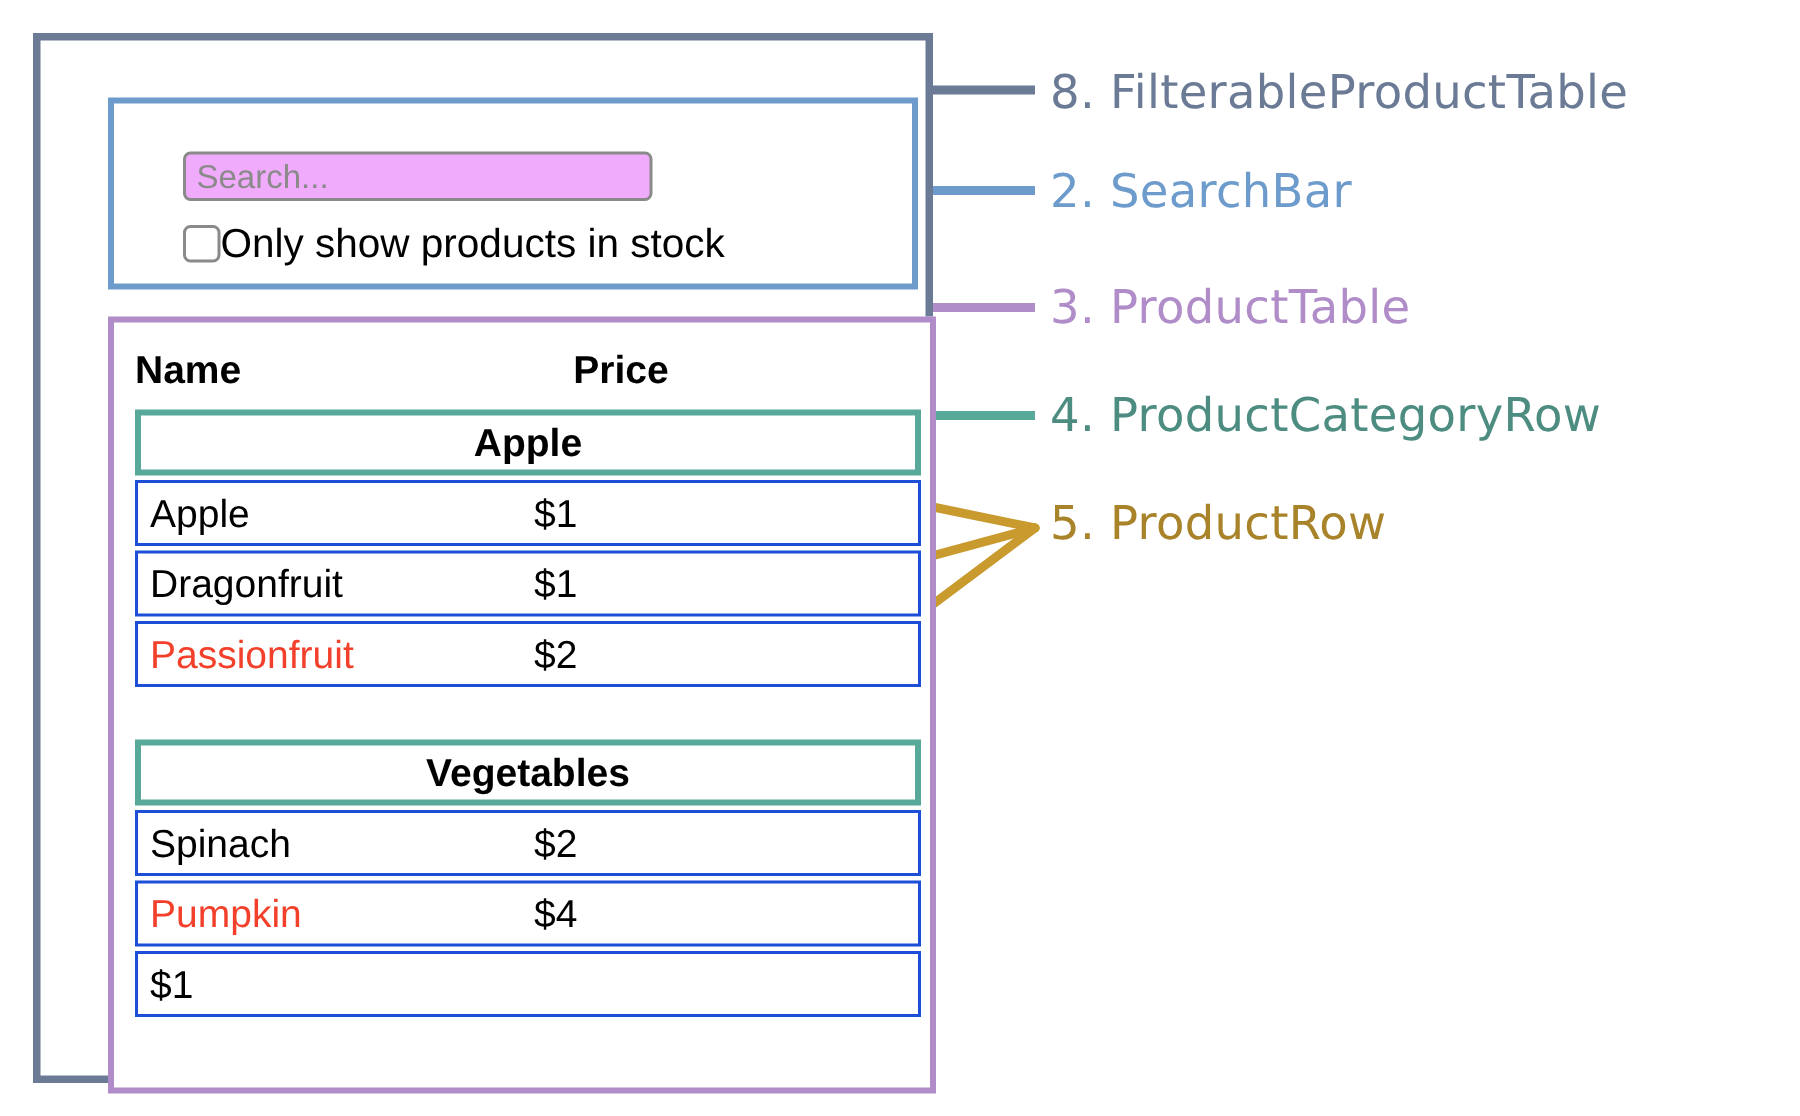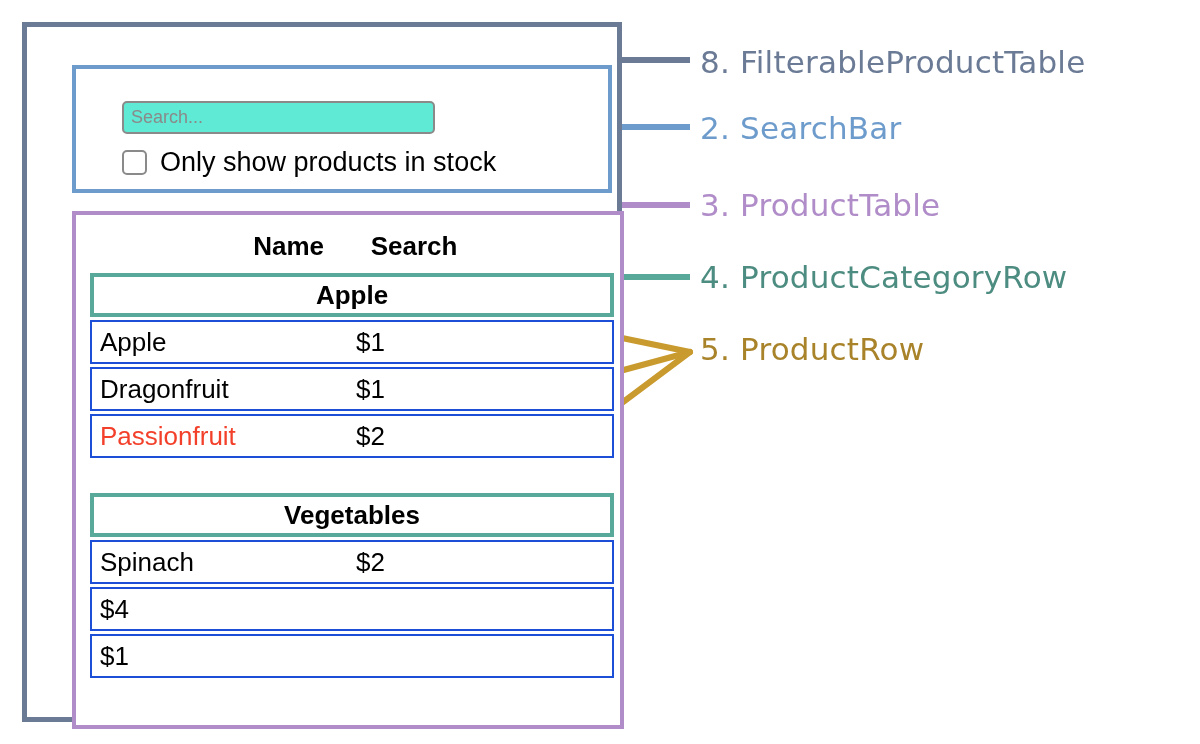--- a/index.html
+++ b/index.html
@@ -69,39 +69,38 @@
   
   #search-input {
     position: absolute;
     left: 46px;
     top: 32px;
     width: 313px;
     height: 33px;
     box-sizing: border-box;
     border: 2px solid #8a8a8a;
     border-radius: 5px;
-    background: #5eead4;
+    background: #f0abfc;
     font-family: "Liberation Sans", sans-serif;
-    font-size: 18px;
+    font-size: 22px;
     color: #333333;
     padding: 0 7px;
     outline: none;
   }
   #search-input::placeholder {
     color: #8a8a8a;
     opacity: 1;
   }
 
   #stock-filter-row {
     position: absolute;
     left: 46px;
     top: 80px;
     display: flex;
     align-items: center;
-    gap: 13px;
   }
   #stock-checkbox {
     width: 25px;
     height: 25px;
     box-sizing: border-box;
     border: 2px solid #8a8a8a;
     border-radius: 5px;
     background: #ffffff;
     flex: 0 0 auto;
   }
@@ -118,21 +117,21 @@
     left: 14px;
     top: 8px;
     width: 510px;
     height: 46px;
     display: flex;
     align-items: center;
     font-weight: bold;
     font-size: 26px;
     color: #000000;
   }
-  .col-name  { width: 234px; text-align: right; }
+  .col-name  { width: 234px; text-align: left; }
   .col-price { width: 180px; text-align: center; }
 
   #rows-area {
     position: absolute;
     left: 14px;
     top: 58px;
     width: 524px;
   }
 
   .category-row {
@@ -213,21 +212,21 @@
       <div id="stock-filter-row">
         <div id="stock-checkbox"></div>
         <span id="stock-label">Only show products in stock</span>
       </div>
     </div>
 
     <div class="box" id="product-table">
 
       <div id="table-header">
         <span class="col-name">Name</span>
-        <span class="col-price">Search</span>
+        <span class="col-price">Price</span>
       </div>
 
       <div id="rows-area">
 
         <div class="category-row">Apple</div>
 
         <div class="product-row">
           <span class="p-name">Apple</span>
           <span class="p-price">$1</span>
         </div>
@@ -243,20 +242,21 @@
         </div>
 
         <div class="category-row second">Vegetables</div>
 
         <div class="product-row">
           <span class="p-name">Spinach</span>
           <span class="p-price">$2</span>
         </div>
 
         <div class="product-row out-of-stock">
+          <span class="p-name">Pumpkin</span>
           <span class="p-price">$4</span>
         </div>
 
         <div class="product-row">
           <span class="p-price">$1</span>
         </div>
 
       </div>
     </div>
   </div>

